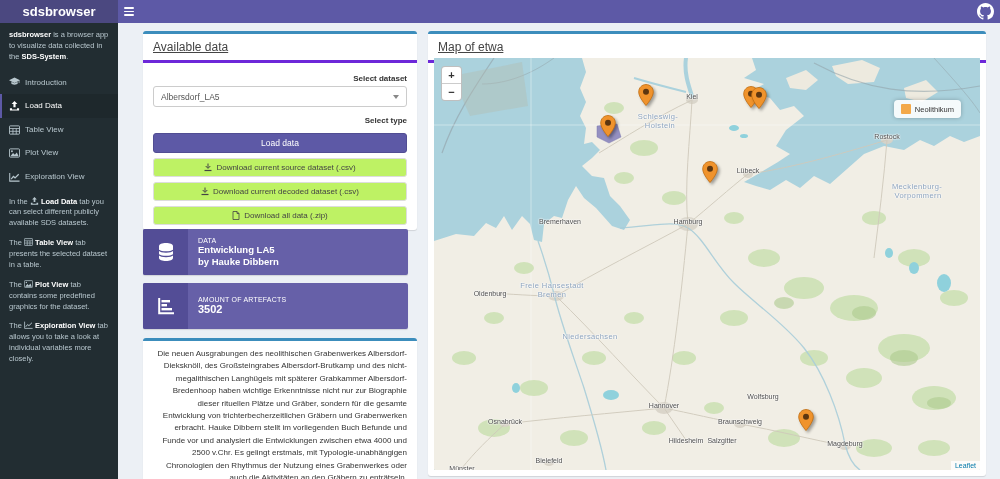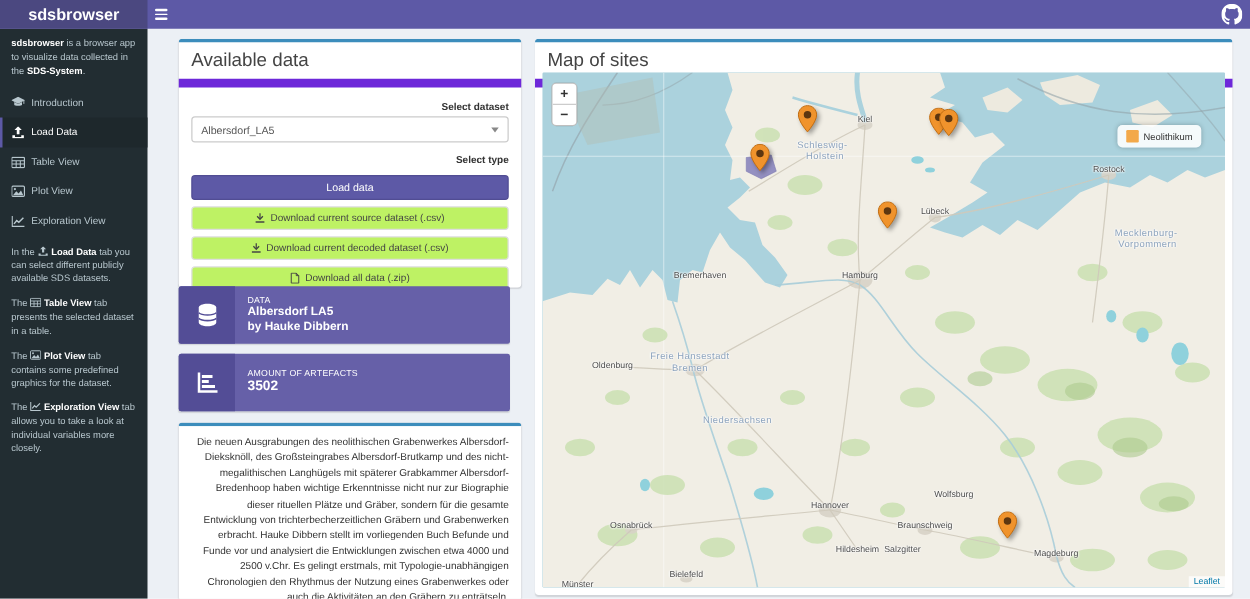--- a/index.html
+++ b/index.html
@@ -22,21 +22,21 @@
   .menu{list-style:none;margin:2px 0;padding:0;}
   .menu li{display:flex;align-items:center;gap:5px;padding:6px 9px;font-size:8px;color:#b8c7ce;cursor:pointer;}
   .menu li.active{background:#1e282c;color:#fff;border-left:2px solid #5d59a6;padding-left:7px;}
   .menu .mi{width:11px;height:10px;flex:0 0 auto;}
   .help p{padding:0 9px;margin:0 0 9px 0;}
   .help .mi-inline{display:inline-block;width:9px;height:8px;vertical-align:-1px;}
   .sidebar .help{display:block;margin-top:8px;}
   
   .box{position:absolute;background:#fff;border-top:3px solid #3c8dbc;border-radius:3px;
        box-shadow:0 1px 1px rgba(0,0,0,.12);}
-  .box-header{padding:6px 10px;font-size:15px;color:#444;border-bottom:7px solid #6d28d9;}
+  .box-header{padding:6px 10px;font-size:12px;color:#444;border-bottom:3px solid #6d28d9;text-decoration:underline;}
   .box-body{padding:7px 10px;text-align:right;}
   
   .ctl-label{font-size:8px;font-weight:bold;color:#333;margin:4px 0 3px 0;}
   .select{position:relative;height:19px;border:1px solid #ccc;border-radius:3px;background:#fff;
           font-size:8.5px;color:#555;display:flex;align-items:center;padding:0 7px;cursor:pointer;}
   .select .caret{position:absolute;right:7px;top:8px;width:0;height:0;border-left:3.5px solid transparent;
           border-right:3.5px solid transparent;border-top:4px solid #888;}
   .btn{display:flex;align-items:center;justify-content:center;gap:4px;border-radius:3px;cursor:pointer;
        font-size:8px;}
   .btn-primary{height:18px;background:#5d59a6;border:1px solid #514d93;color:#fff;font-size:8.5px;margin-top:8px;}
@@ -223,42 +223,42 @@
 </div>
 
 <div class="info-box" style="top:229px;">
   <div class="info-icon">
       <svg viewBox="0 0 20 20">
         <use href="#i-db"></use>
       </svg>
     </div>
   <div class="info-content">
     <div class="info-title">DATA</div>
-    <div class="info-line">Albersdorf LA5</div>
+    <div class="info-line">Entwicklung LA5</div>
     <div class="info-line">by Hauke Dibbern</div>
   </div>
 </div>
 <div class="info-box" style="top:283px;">
   <div class="info-icon">
       <svg viewBox="0 0 20 20">
         <use href="#i-bars"></use>
       </svg>
     </div>
   <div class="info-content">
     <div class="info-title">AMOUNT OF ARTEFACTS</div>
     <div class="info-line" style="font-size:11px;">3502</div>
   </div>
 </div>
 
 <div class="box" style="left:143px;top:338px;width:274px;height:160px;overflow:hidden;">
   <div class="box-body desc-text">Die neuen Ausgrabungen des neolithischen Grabenwerkes Albersdorf-Dieksknöll, des Großsteingrabes Albersdorf-Brutkamp und des nicht-megalithischen Langhügels mit späterer Grabkammer Albersdorf-Bredenhoop haben wichtige Erkenntnisse nicht nur zur Biographie dieser rituellen Plätze und Gräber, sondern für die gesamte Entwicklung von trichterbecherzeitlichen Gräbern und Grabenwerken erbracht. Hauke Dibbern stellt im vorliegenden Buch Befunde und Funde vor und analysiert die Entwicklungen zwischen etwa 4000 und 2500 v.Chr. Es gelingt erstmals, mit Typologie-unabhängigen Chronologien den Rhythmus der Nutzung eines Grabenwerkes oder auch die Aktivitäten an den Gräbern zu enträtseln.</div>
 </div>
 
 <div class="box" style="left:428px;top:31px;width:558px;height:442px;">
-  <div class="box-header">Map of sites</div>
+  <div class="box-header">Map of etwa</div>
   <div class="map-wrap">
 
     <svg class="basemap" width="546" height="412" viewBox="0 0 546 412">
       <rect x="0" y="0" width="546" height="412" fill="#abd2dd"></rect>
 
       <path fill="#f1eee5" d="M0,183 22,176 40,178 52,165 62,170 70,158 78,172 88,158 96,166 100,182 108,184 110,166 120,158 128,160 134,142 142,128 150,140 162,150 178,168 190,172 196,162 186,148 176,138 170,120 158,118 148,108 158,100 166,92 158,84 150,86 152,70 146,58 152,44 146,30 152,14 148,0 318,0 322,12 310,20 330,26 316,34 336,40 346,52 360,48 370,58 352,72 342,88 356,96 344,104 324,116 310,124 322,128 336,132 352,122 366,130 380,118 396,126 430,96 450,88 470,92 486,82 500,88 516,78 530,84 546,78 546,412 0,412 Z"></path>
 
       <path fill="#edeadf" d="M352,20 372,12 384,22 372,32 356,30 Z"></path>
       <path fill="#edeadf" d="M398,8 428,2 446,10 440,24 414,26 402,18 Z"></path>
       <path fill="#edeadf" d="M470,30 492,22 504,34 488,44 472,40 Z"></path>

